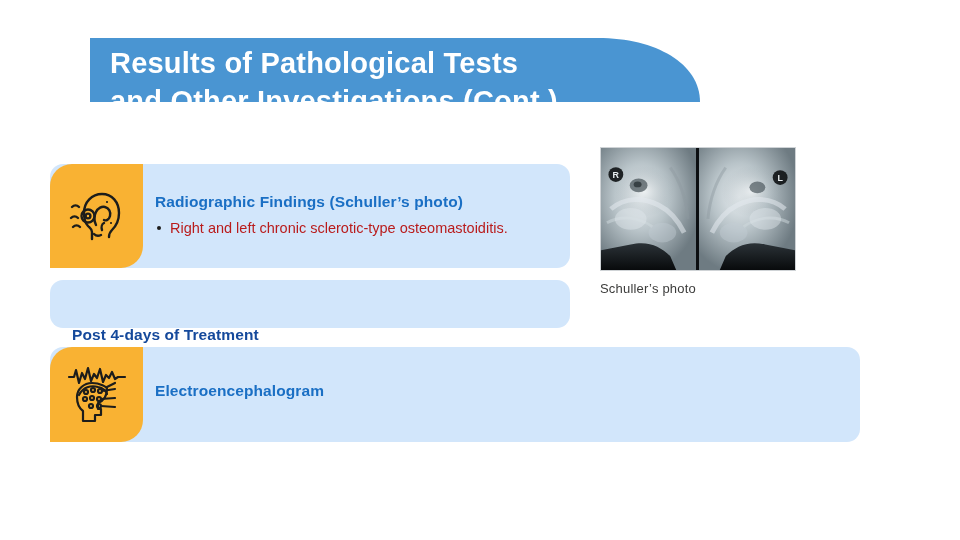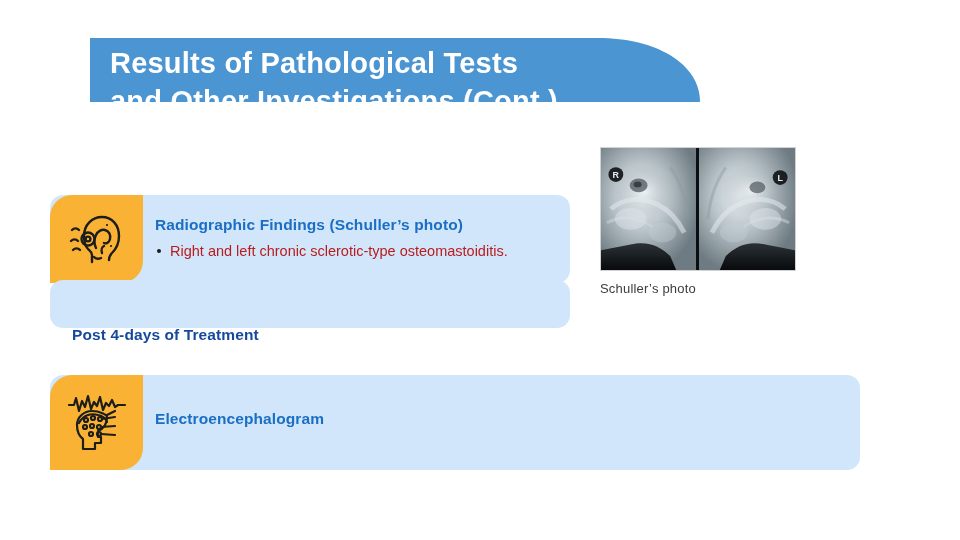--- a/index.html
+++ b/index.html
@@ -51,23 +51,23 @@
     letter-spacing: 0.2px;
     white-space: pre-line;
   }
 
   
   .card {
     position: absolute;
     background: #d2e6fb;
     border-radius: 13px;
   }
-  .card-1 { left: 50px; top: 164px; width: 520px; height: 88px; margin-top: 31px; }
+  .card-1 { left: 50px; top: 164px; width: 520px; height: 104px; }
   .card-2 { left: 50px; top: 280px; width: 520px; height: 48px; }
-  .card-3 { left: 50px; top: 347px; width: 810px; height: 95px; margin-top: 28px; }
+  .card-3 { left: 50px; top: 347px; width: 810px; height: 95px; }
 
   .icon-tile {
     position: absolute;
     left: 0;
     top: 0;
     width: 93px;
     height: 100%;
     background: #f9b233;
     border-radius: 22px 0 22px 0;
     display: flex;

